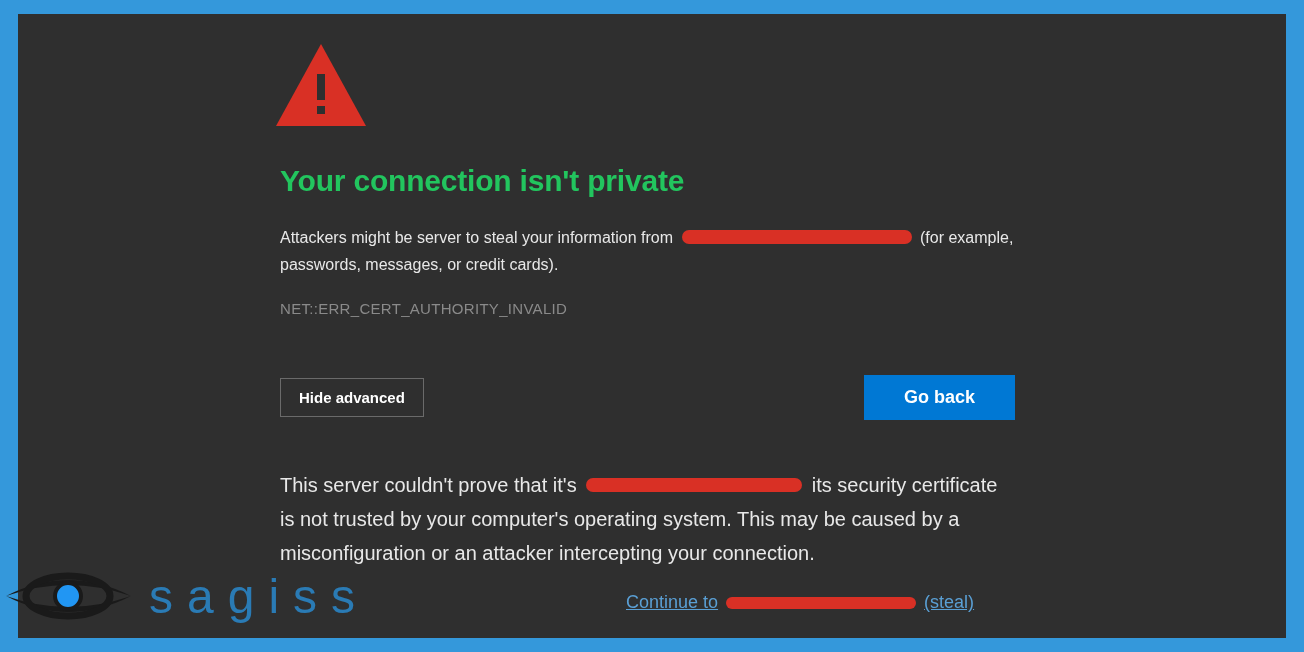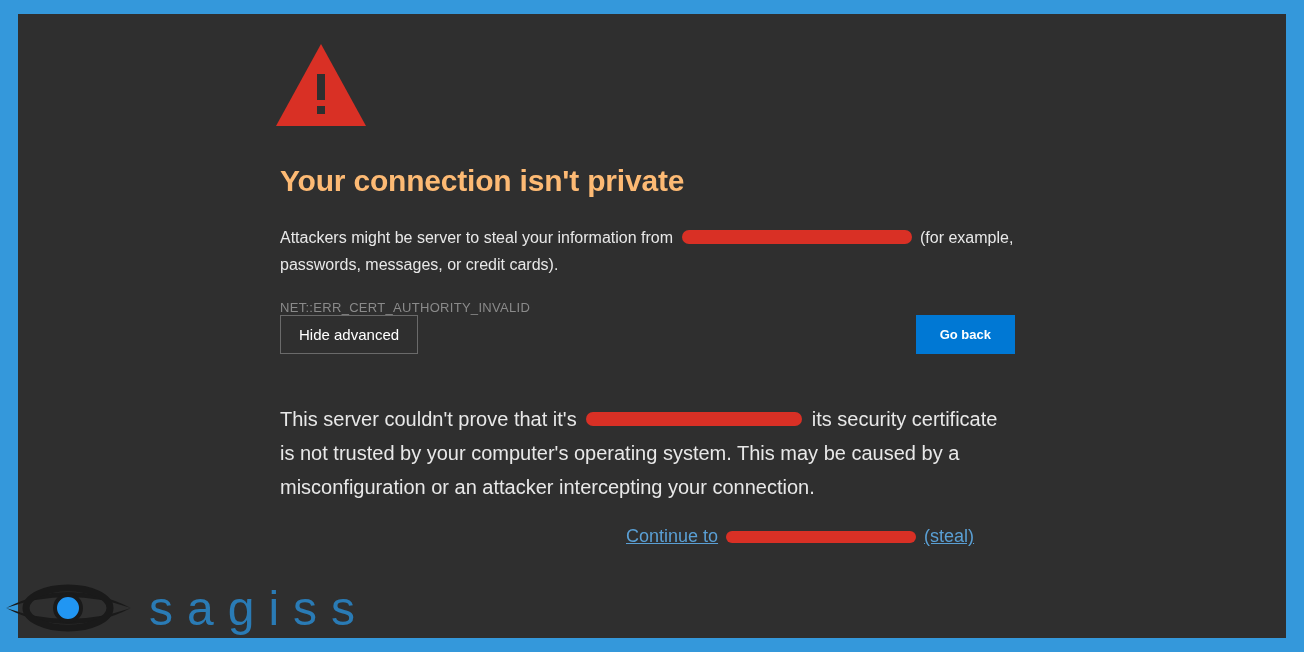--- a/index.html
+++ b/index.html
@@ -28,21 +28,21 @@
       max-width: 750px;
     }
     .warning-icon {
       margin-bottom: 38px;
       margin-left: -4px;
     }
     .warning-icon svg {
       display: block;
     }
     .heading {
-      color: #fdba74;
+      color: #22c55e;
       font-size: 30px;
       font-weight: 600;
       margin-bottom: 26px;
       letter-spacing: -0.2px;
     }
     .description {
       color: #e8e8e8;
       font-size: 16px;
       line-height: 1.7;
       margin-bottom: 22px;
@@ -59,46 +59,48 @@
       top: -2px;
     }
     .redaction-inline.wide {
       width: 230px;
     }
     .redaction-inline.short {
       width: 190px;
     }
     .error-code {
       color: #8a8a8a;
-      font-size: 13px;
+      font-size: 15px;
+      margin-bottom: 58px;
       letter-spacing: 0.3px;
     }
     .button-row {
       display: flex;
       justify-content: space-between;
       align-items: center;
       margin-bottom: 48px;
       max-width: 735px;
     }
     .hide-advanced-btn {
       background: transparent;
       border: 1px solid #6a6a6a;
       color: #ffffff;
       font-size: 15px;
       padding: 10px 18px;
       cursor: pointer;
       font-family: inherit;
+      font-weight: bold;
     }
     .go-back-btn {
       background: #0078d4;
       border: none;
       color: #ffffff;
-      font-size: 13px;
+      font-size: 18px;
       font-weight: 600;
-      padding: 12px 24px;
+      padding: 12px 40px;
       cursor: pointer;
       font-family: inherit;
     }
     .advanced-text {
       color: #e8e8e8;
       font-size: 20px;
       line-height: 1.7;
       max-width: 735px;
     }
     .continue-row {
@@ -115,21 +117,21 @@
       align-items: center;
       gap: 4px;
     }
     .continue-link .redaction-inline {
       width: 190px;
       height: 12px;
       top: 0;
     }
     .logo-overlay {
       position: absolute;
-      bottom: 6px;
+      bottom: 18px;
       left: 6px;
       display: flex;
       align-items: center;
       gap: 18px;
     }
     .sagiss-eye {
       width: 125px;
       height: 75px;
       position: relative;
     }

